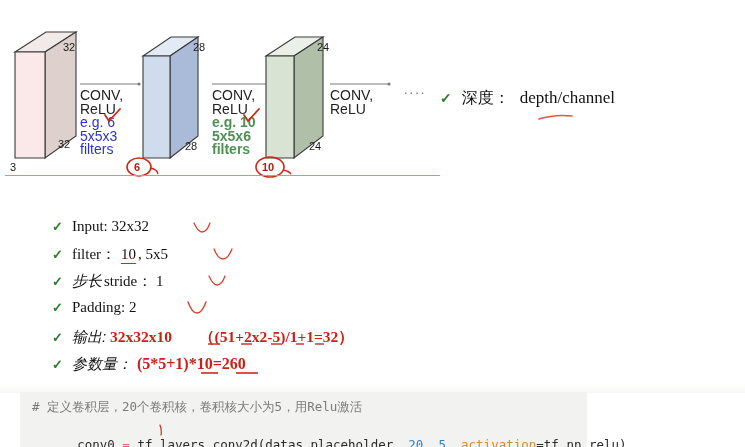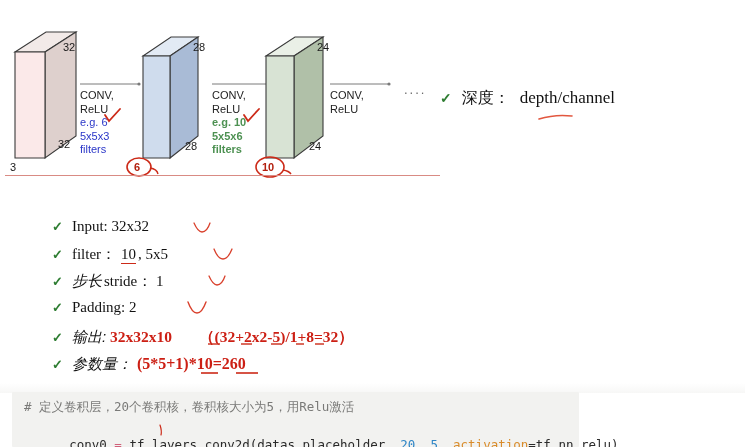--- a/index.html
+++ b/index.html
@@ -27,21 +27,21 @@
     letter-spacing:0px;
   }
 
   .convblock{position:absolute;width:62px;}
   .convblock .arrow{
     position:absolute;left:0;top:0;width:62px;height:6px;
   }
   .convblock .ctext{
     position:absolute;left:0;top:8px;
     font-family:"Liberation Sans", sans-serif;
-    font-size:11px;line-height:13.5px;color:#222;
+    font-size:14px;line-height:13.5px;color:#222;
     white-space:nowrap;
   }
   .convblock .ctext .c1{color:#222;}
   .convblock .ctext .blue{color:#2a36c8;font-weight:normal;}
   .convblock .ctext .green{color:#4d9152;font-weight:bold;}
 
   .dots{
     position:absolute;
     font-size:13px;color:#6b6b6b;letter-spacing:2px;
     font-family:"Liberation Sans", sans-serif;
@@ -113,21 +113,21 @@
     font-family:"Liberation Serif", serif;
     font-size:16px;color:#cc1f14;font-weight:bold;
   }
   .u{border-bottom:1.6px solid #cc2a18;}
 
   
   .rcheck{position:absolute;}
 
   
   .codebox{
-    position:absolute;left:12px;top:392px;width:567px;height:55px;
+    position:absolute;left:20px;top:392px;width:567px;height:55px;
     background:#f2f2f0;
     border-radius:1px;
   }
   .codeline{
     position:absolute;left:12px;
     font-family:"DejaVu Sans Mono", monospace;
     font-size:12.5px;
     white-space:pre;
   }
   .cmt{color:#7a7a78;}
@@ -281,21 +281,21 @@
     <span class="lab">Padding: 2</span>
   </div>
   <svg class="rcheck" style="left:186px;top:300px;" width="22" height="16">
     <path d="M2,2 q4,11 9,11 q5,0 9,-11" fill="none" stroke="#d9402c" stroke-width="1.4" stroke-linecap="round"></path>
   </svg>
 
   <div class="item" style="top:327px;">
     <span class="ck">✓</span>
     <span class="labcjk">输出:</span>
     <span class="redbold" style="margin-left:-5px;">32x32x10</span>
-    <span class="redbold" style="margin-left:18px;">（(32+2x2-5)/1+8=32）</span>
+    <span class="redbold" style="margin-left:18px;">（(51+2x2-5)/1+1=32）</span>
   </div>
 
   <svg class="annot" style="left:205px;top:336px;" width="195" height="14">
     <path d="M3,8 L15,8" stroke="#cc2a18" stroke-width="1.4" fill="none"></path>
     <path d="M36,8 L47,8" stroke="#cc2a18" stroke-width="1.4" fill="none"></path>
     <path d="M66,8 L76,8" stroke="#cc2a18" stroke-width="1.4" fill="none"></path>
     <path d="M91,8 L99,8" stroke="#cc2a18" stroke-width="1.4" fill="none"></path>
     <path d="M110,8 L119,8" stroke="#cc2a18" stroke-width="1.4" fill="none"></path>
   </svg>
 

